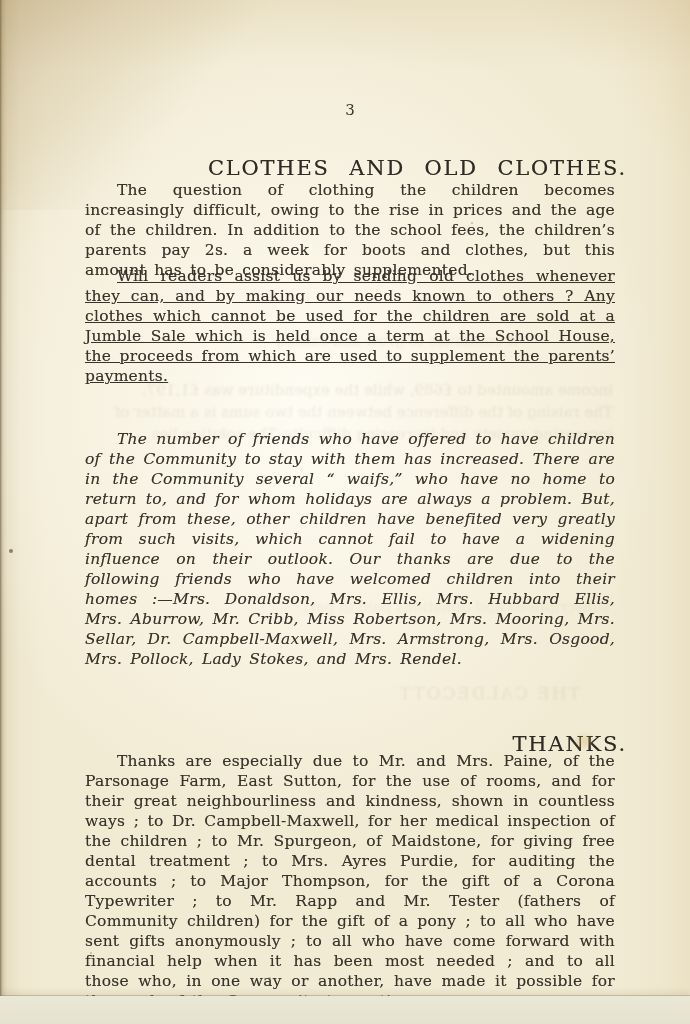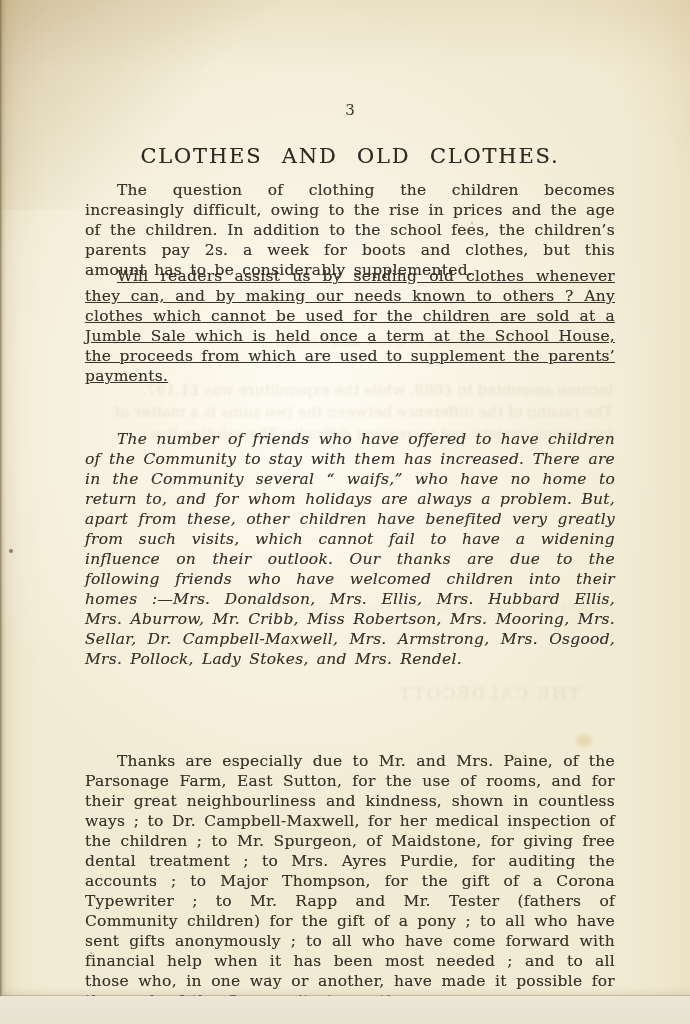--- a/index.html
+++ b/index.html
@@ -26,22 +26,22 @@
   .page-bottom{
     position:absolute;left:0;bottom:0;width:100%;height:28px;
     background:linear-gradient(to bottom,#eae7d6,#e5e2d0);
     box-shadow:0 -1px 0 rgba(130,120,85,0.35), 0 -4px 6px rgba(130,120,85,0.14);
   }
   .pagenum{
     position:absolute;left:85px;width:530px;top:101px;margin:0;
     text-align:center;font-size:15px;color:#3a342c;
   }
   .heading{
-    position:absolute;left:85px;width:530px;margin:0;
-    text-align:center;font-size:21px;font-weight:400;color:#2f2a24;
+    position:absolute;left:85px;width:530px;margin:12px;
+    text-align:right;font-size:21px;font-weight:400;color:#2f2a24;
     letter-spacing:1.8px;word-spacing:11px;
     text-shadow:0 0 0.5px rgba(47,42,36,0.55);
   }
   .body{
     position:absolute;left:85px;width:530px;margin:0;
     font-size:15.5px;line-height:20px;color:#38322a;
     text-align:justify;text-indent:32px;
     letter-spacing:0.25px;word-spacing:3px;
     hyphens:none;-webkit-hyphens:none;
     text-shadow:0 0 0.4px rgba(56,50,42,0.45);
@@ -89,20 +89,21 @@
   <p class="ghost g6">THE CALDECOTT</p>
 
   <p class="pagenum">3</p>
 
   <h1 class="heading h1">CLOTHES AND OLD CLOTHES.</h1>
   <p class="body p1">The question of clothing the children becomes increasingly difficult, owing to the rise in prices and the age of the children. In addition to the school fees, the children’s parents pay 2s. a week for boots and clothes, but this amount has to be considerably supplemented.</p>
   <p class="body p2">Will readers assist us by sending old clothes whenever they can, and by making our needs known to others ?  Any clothes which cannot be used for the children are sold at a Jumble Sale which is held once a term at the School House, the proceeds from which are used to supplement the parents’ payments.</p>
 
   <p class="body p3">The number of friends who have offered to have children of the Community to stay with them has increased.  There are in the Community several “ waifs,” who have no home to return to, and for whom holidays are always a problem.  But, apart from these, other children have benefited very greatly from such visits, which cannot fail to have a widening influence on their outlook.  Our thanks are due to the following friends who have welcomed children into their homes :—Mrs. Donaldson, Mrs. Ellis, Mrs. Hubbard Ellis, Mrs. Aburrow, Mr. Cribb, Miss Robertson, Mrs. Mooring, Mrs. Sellar, Dr. Campbell-Maxwell, Mrs. Armstrong, Mrs. Osgood, Mrs. Pollock, Lady Stokes, and Mrs. Rendel.</p>
 
+  <h2 class="heading h3">THANKS.</h2>
   <p class="body p5">Thanks are especially due to Mr. and Mrs. Paine, of the Parsonage Farm, East Sutton, for the use of rooms, and for their great neighbourliness and kindness, shown in countless ways ; to Dr. Campbell-Maxwell, for her medical inspection of the children ; to Mr. Spurgeon, of Maidstone, for giving free dental treatment ; to Mrs. Ayres Purdie, for auditing the accounts ;  to Major Thompson, for the gift of a Corona Typewriter ; to Mr. Rapp and Mr. Tester (fathers of Community children) for the gift of a pony ; to all who have sent gifts anonymously ; to all who have come forward with financial help when it has been most needed ; and to all those who, in one way or another, have made it possible for the work of the Community to continue.</p>
 
   <span class="speck sp1"></span>
   <span class="speck sp2"></span>
   <span class="speck sp3"></span>
   <span class="speck sp4"></span>
   <span class="speck sp5"></span>
   <span class="speck sp6"></span>
 
   <div class="page-bottom"></div>

